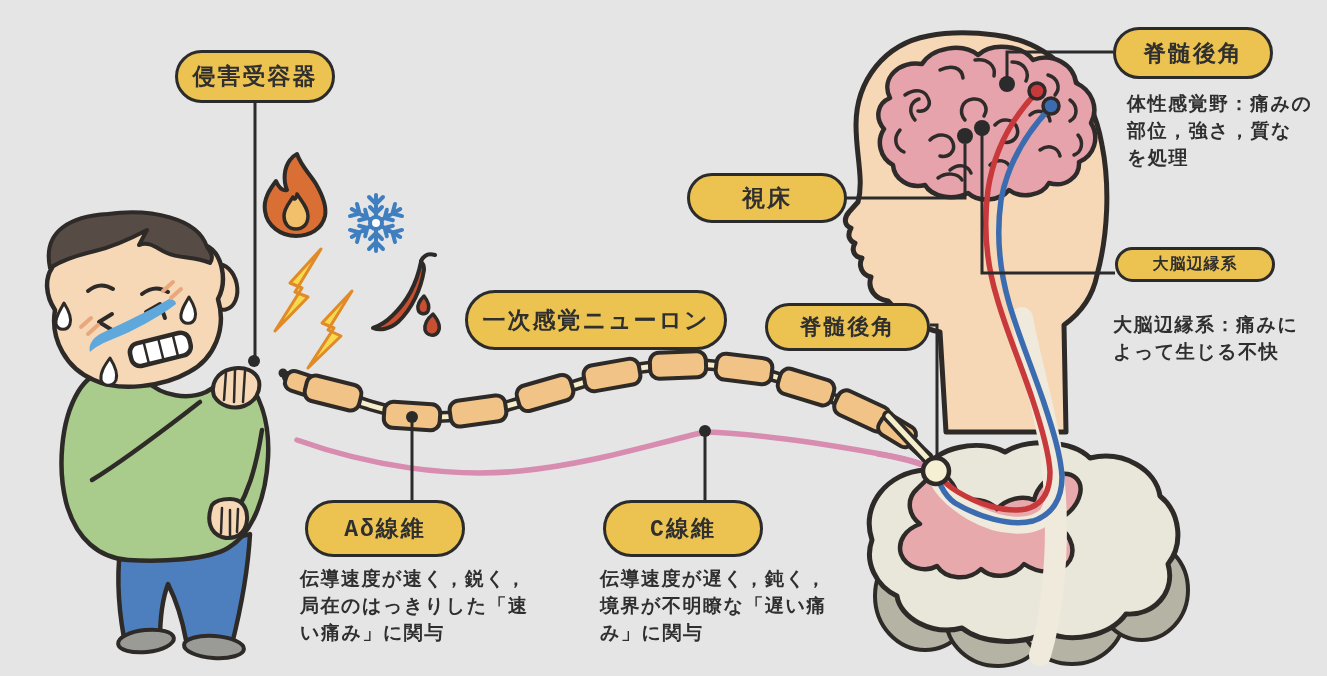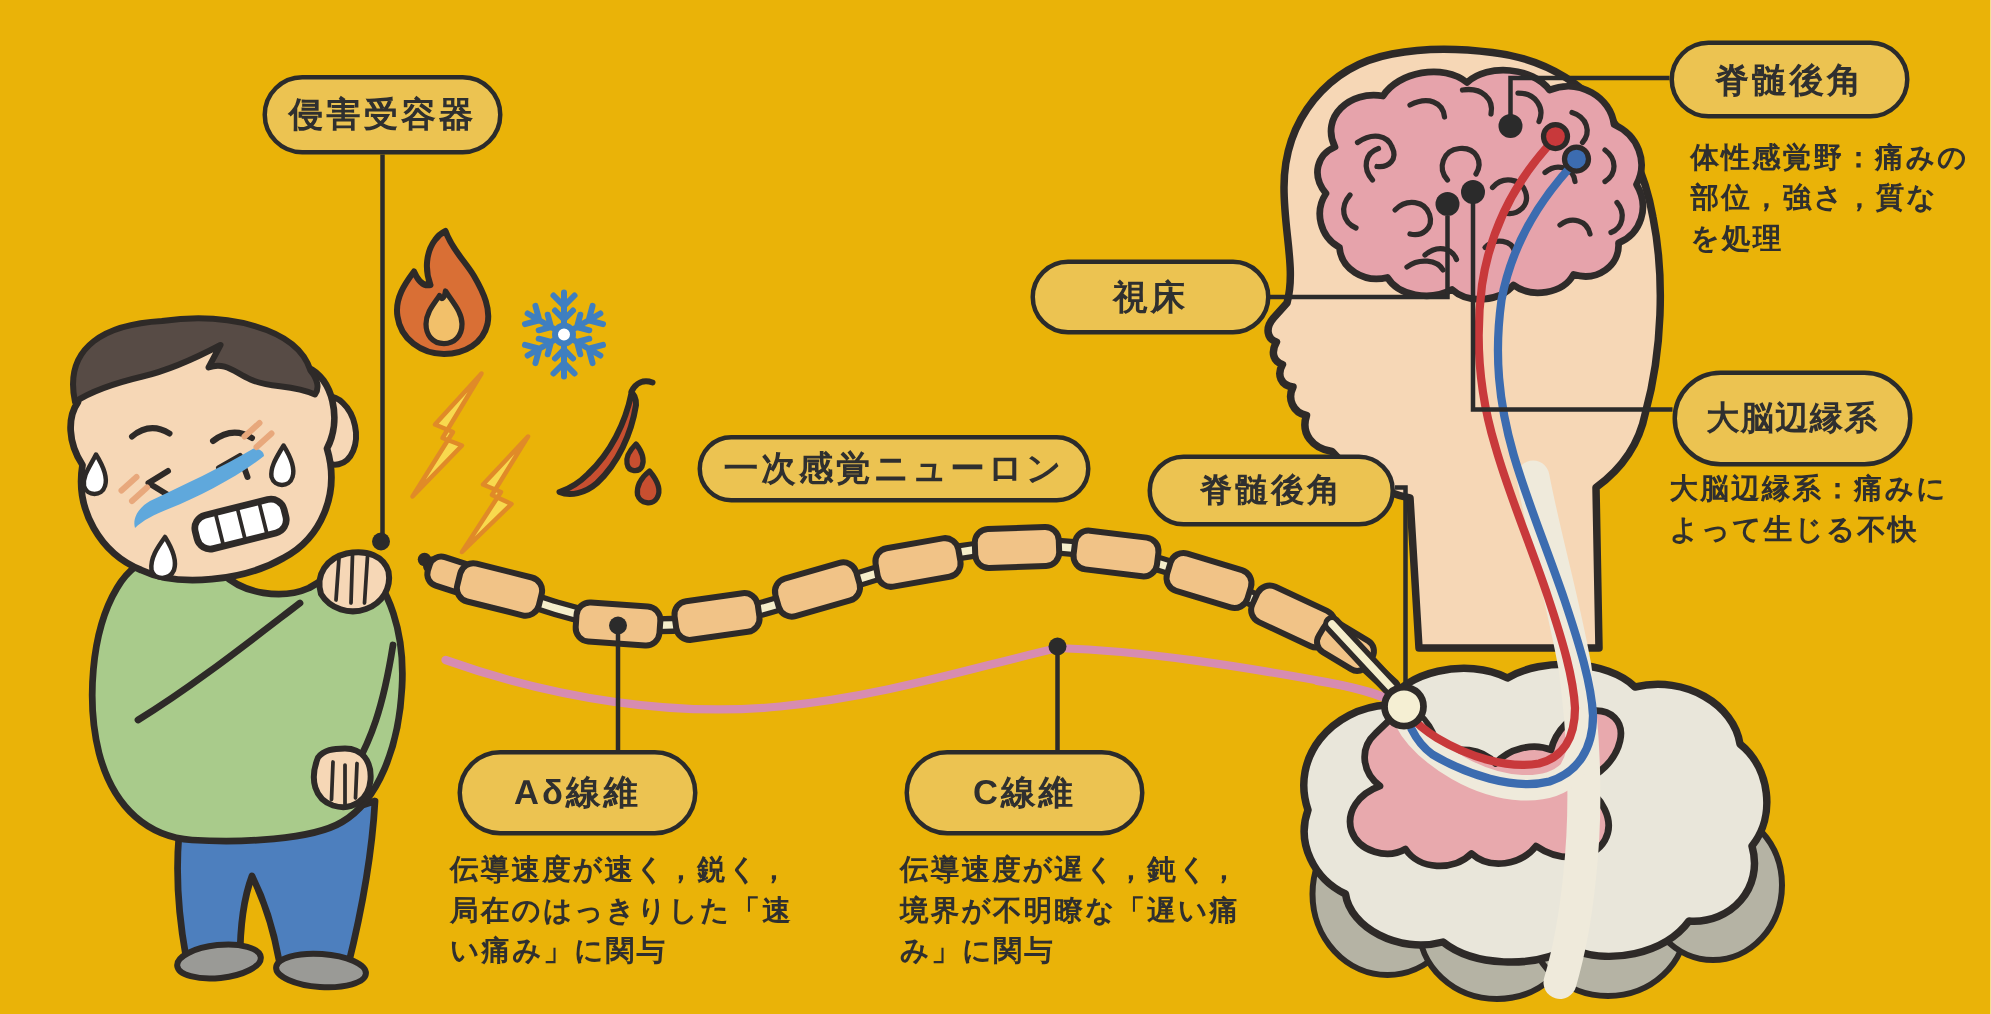--- a/index.html
+++ b/index.html
@@ -1,18 +1,18 @@
 <!DOCTYPE html>
 <html><head>
 <meta charset="utf-8">
 <style>
   html,body{margin:0;padding:0;background:#ffffff;}
   .stage{
-    position:relative;width:1327px;height:676px;overflow:hidden;background:#eab308;
-    font-family:Liberation Sans, sans-serif;color:#2f2f2f;
+    position:relative;width:1327px;height:676px;overflow:hidden;background:#e5e5e5;
+    font-family:Liberation Mono, monospace;color:#2f2f2f;
   }
   .art{position:absolute;left:0;top:0;width:1327px;height:676px;}
   .pill{
     position:absolute;display:flex;align-items:center;justify-content:center;
     background:#ecc351;border:3.5px solid #2b2b2b;border-radius:32px;
     font-weight:bold;font-size:23px;letter-spacing:2px;color:#2f2f2f;
     box-sizing:border-box;white-space:nowrap;z-index:3;
   }
   .note{
     position:absolute;font-weight:bold;font-size:19px;line-height:27px;
@@ -193,24 +193,24 @@
       <path d="M930,325 L937,325 L937,457"></path>
       <path d="M412,422 L412,500"></path>
       <circle cx="412" cy="417" r="6" fill="#2b2b2b" stroke="none"></circle>
       <path d="M705,434 L705,500"></path>
       <circle cx="705" cy="431" r="6" fill="#2b2b2b" stroke="none"></circle>
     </g>
   </svg>
 
   <div class="pill" style="left:175px;top:50px;width:160px;height:53px;">侵害受容器</div>
   <div class="pill" style="left:687px;top:173px;width:160px;height:50px;">視床</div>
-  <div class="pill" style="left:465px;top:290px;width:262px;height:45px;">一次感覚ニューロン</div>
+  <div class="pill" style="left:465px;top:290px;width:262px;height:60px;">一次感覚ニューロン</div>
   <div class="pill" style="left:765px;top:303px;width:165px;height:48px;font-size:22px;">脊髄後角</div>
   <div class="pill" style="left:1113px;top:27px;width:160px;height:52px;">脊髄後角</div>
-  <div class="pill" style="left:1115px;top:247px;width:160px;height:64px;font-size:22px;letter-spacing:1px;">大脳辺縁系</div>
+  <div class="pill" style="left:1115px;top:247px;width:160px;height:35px;font-size:16px;letter-spacing:1px;">大脳辺縁系</div>
   <div class="pill" style="left:305px;top:500px;width:160px;height:57px;">Aδ線維</div>
   <div class="pill" style="left:603px;top:500px;width:160px;height:57px;">C線維</div>
 
   <div class="note" style="left:1113px;top:92px;margin-left:14px;">
     <div>体性感覚野：痛みの</div>
     <div>部位，強さ，質な</div>
     <div>を処理</div>
   </div>
   <div class="note" style="left:1113px;top:313px;">
     <div>大脳辺縁系：痛みに</div>

